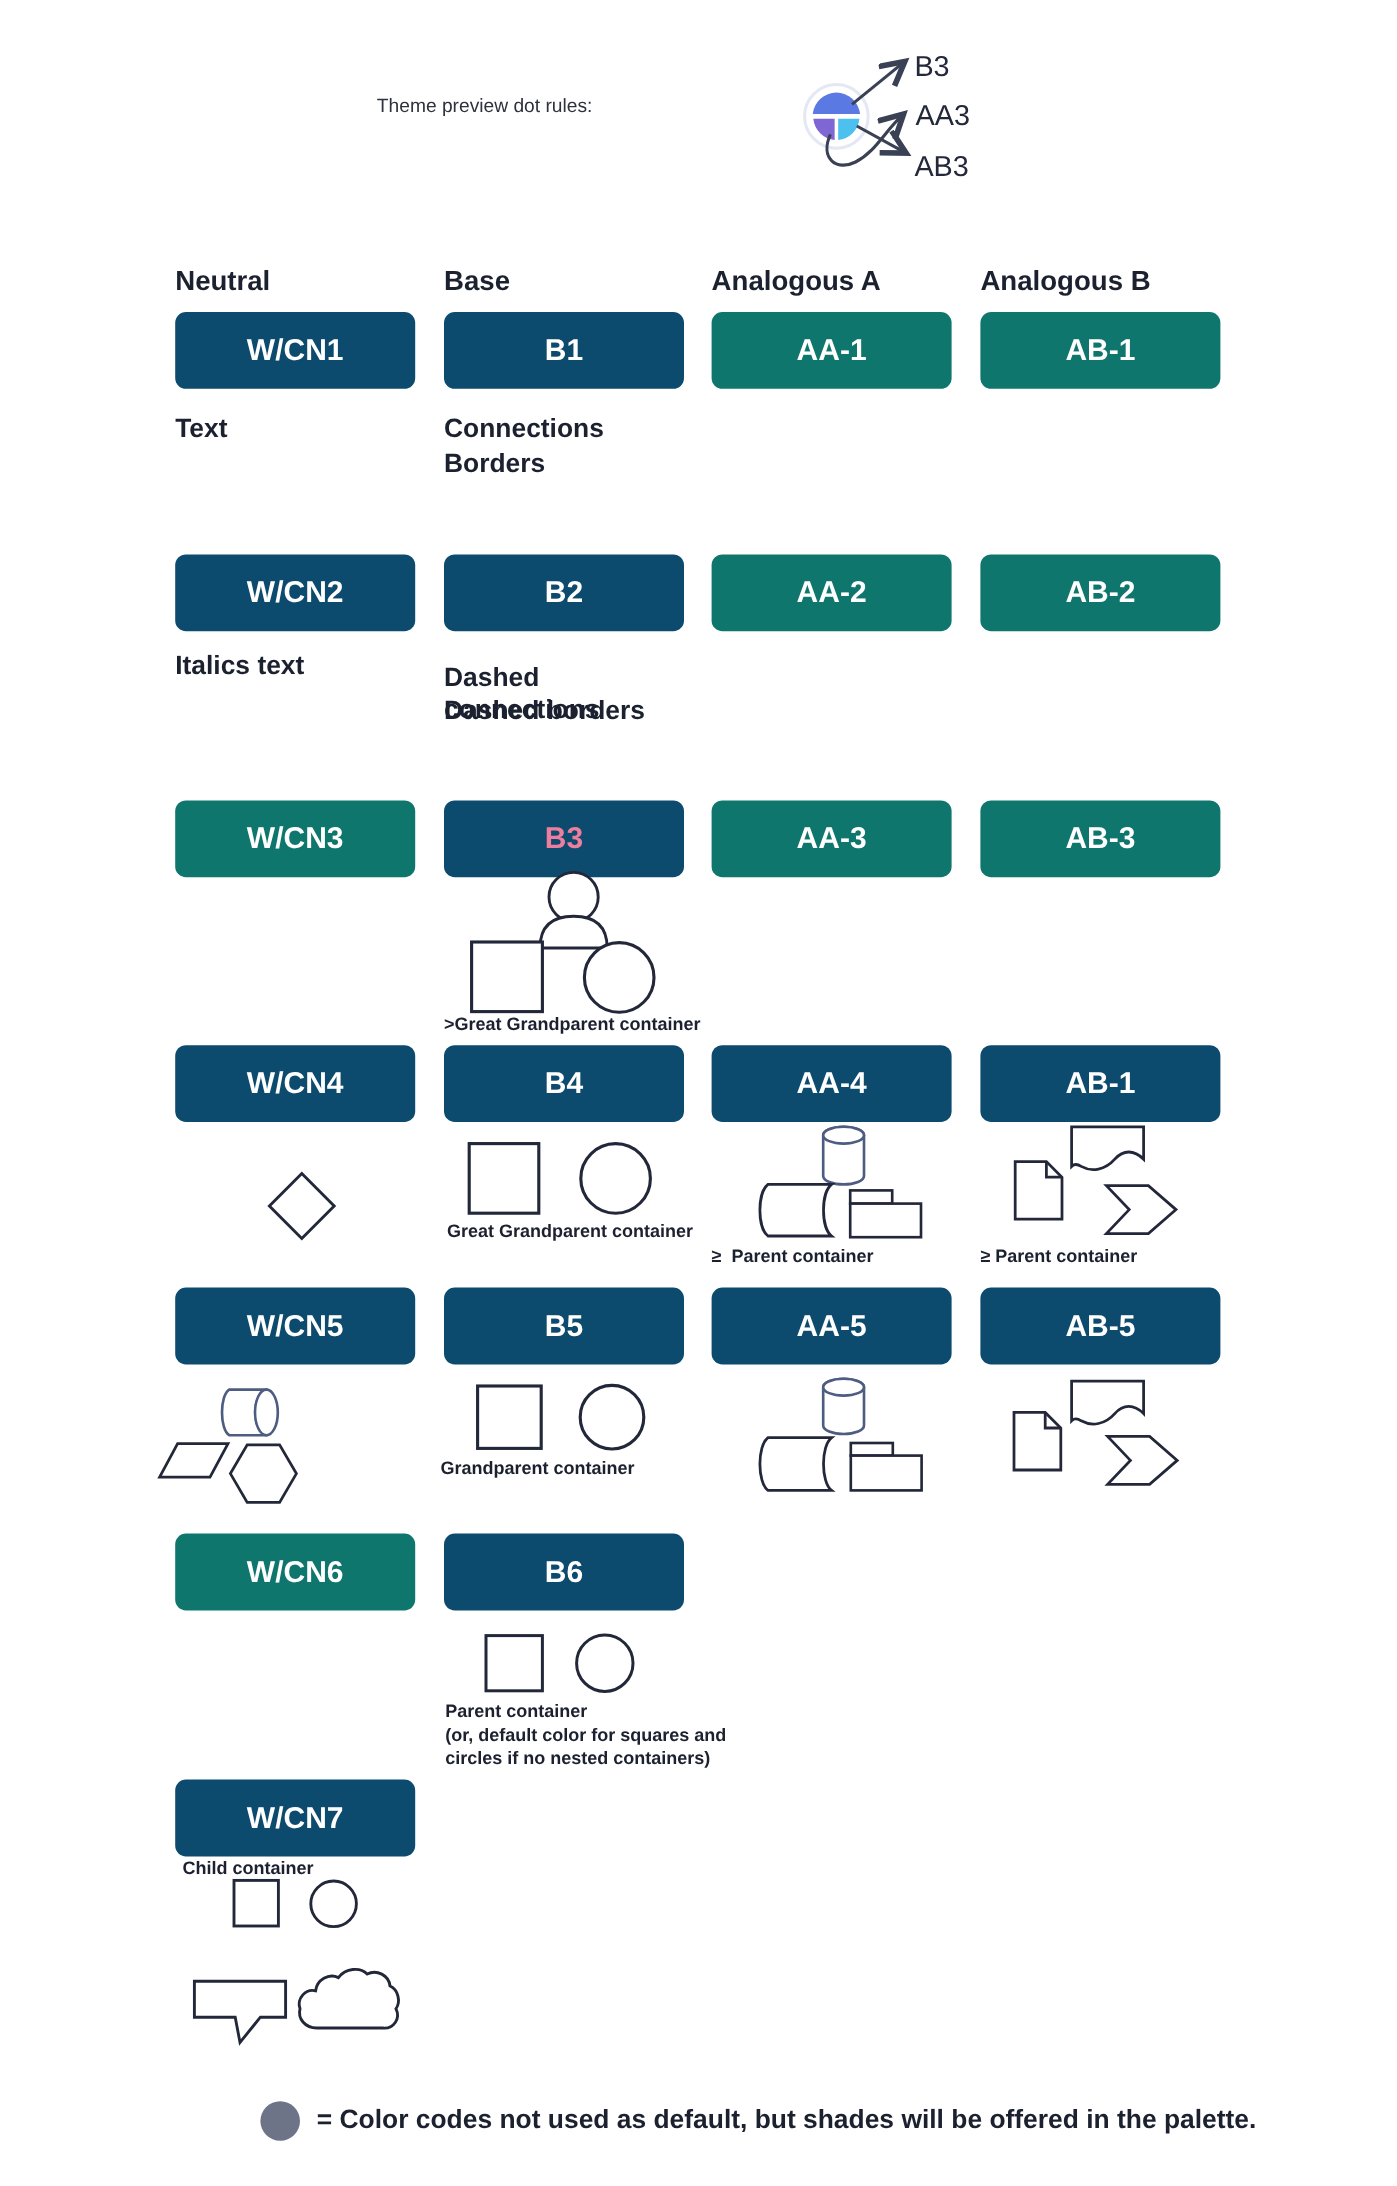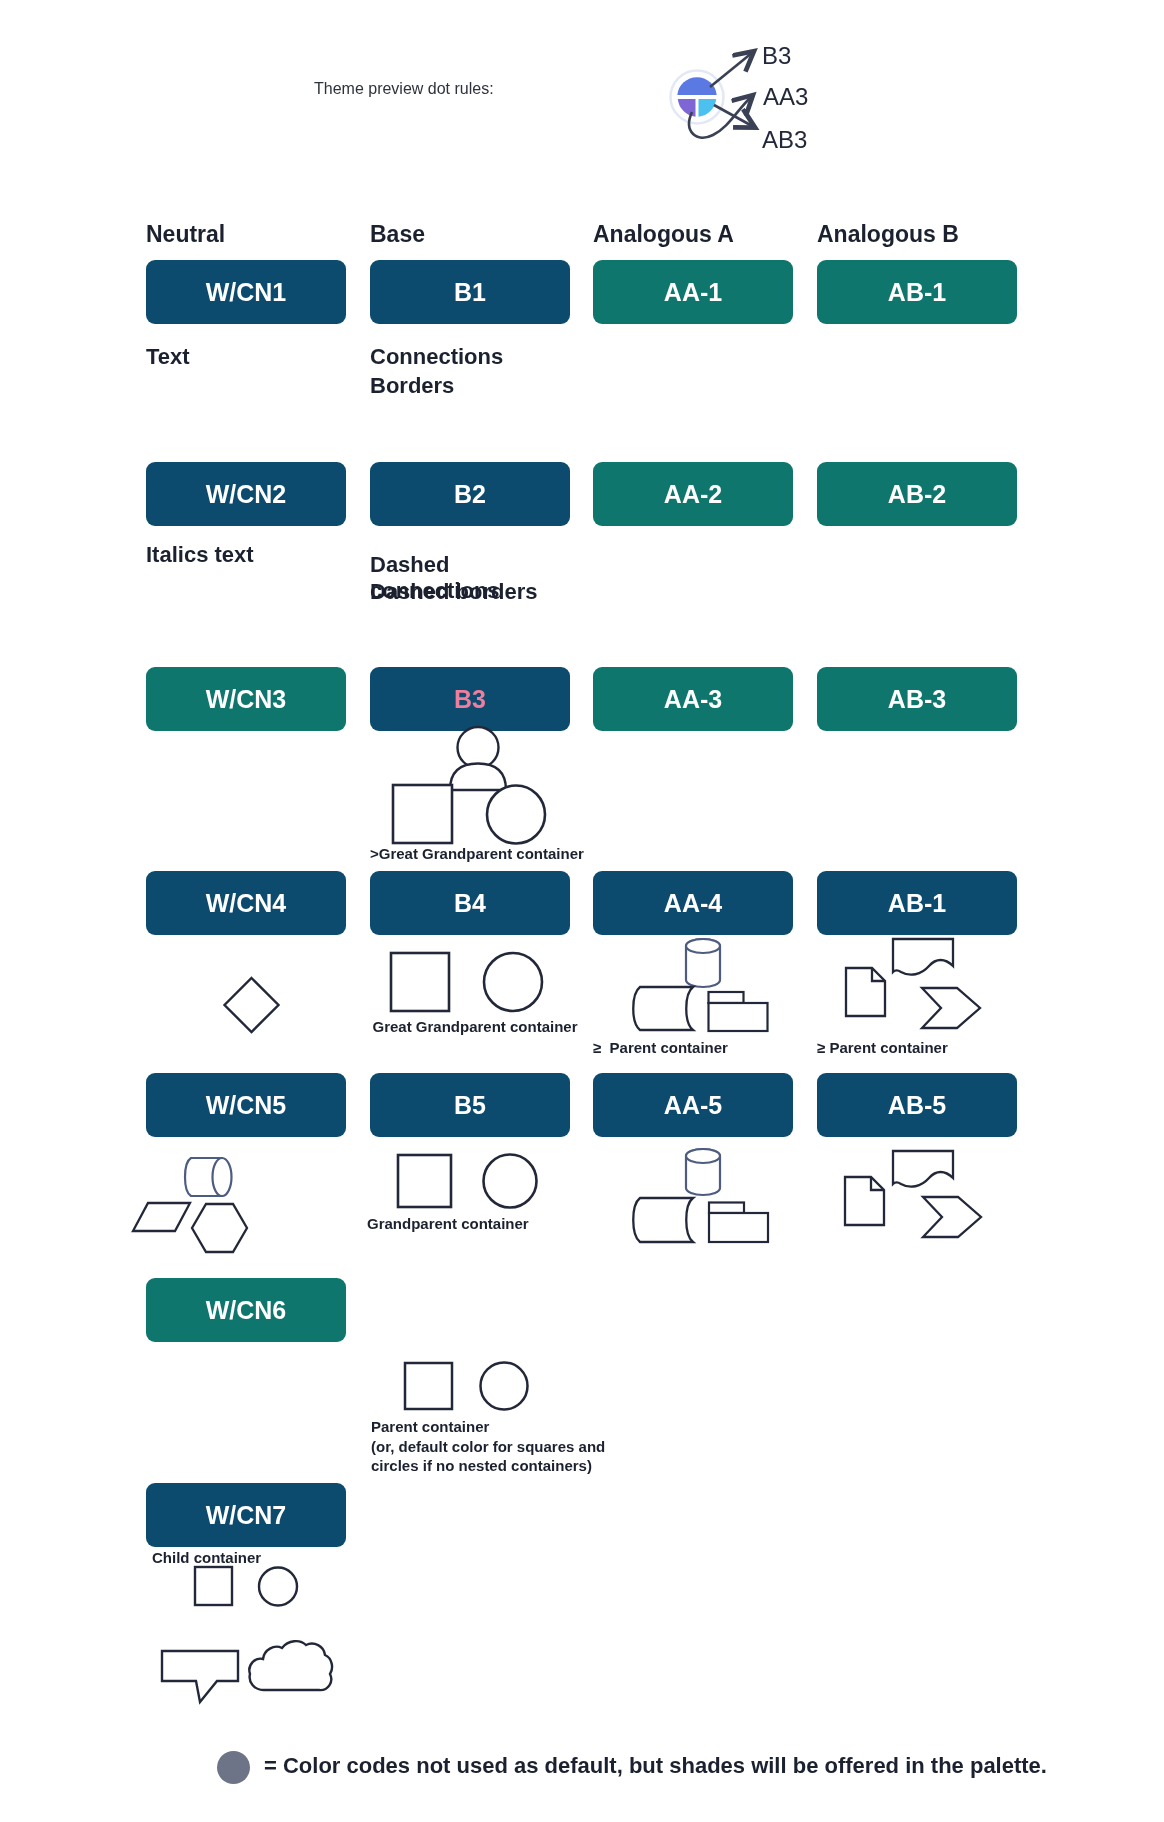--- a/index.html
+++ b/index.html
@@ -58,20 +58,21 @@
   <div class="abs badge navy c2 r4">B4</div>
   <div class="abs badge navy c3 r4">AA-4</div>
   <div class="abs badge navy c4 r4">AB-1</div>
 
   <div class="abs badge navy c1 r5">W/CN5</div>
   <div class="abs badge navy c2 r5">B5</div>
   <div class="abs badge navy c3 r5">AA-5</div>
   <div class="abs badge navy c4 r5">AB-5</div>
 
   <div class="abs badge gray c1 r6">W/CN6</div>
+  <div class="abs badge navy c2 r6">B6</div>
 
   <div class="abs badge navy c1 r7">W/CN7</div>
 
   <div class="abs cap-lg" style="left:146px;top:344px">Text</div>
   <div class="abs cap-lg" style="left:370px;top:344px">Connections</div>
   <div class="abs cap-lg" style="left:370px;top:373px">Borders</div>
   <div class="abs cap-lg" style="left:146px;top:542px">Italics text</div>
   <div class="abs cap-lg" style="left:370px;top:552px">Dashed connections</div>
   <div class="abs cap-lg" style="left:370px;top:579px">Dashed borders</div>
 

